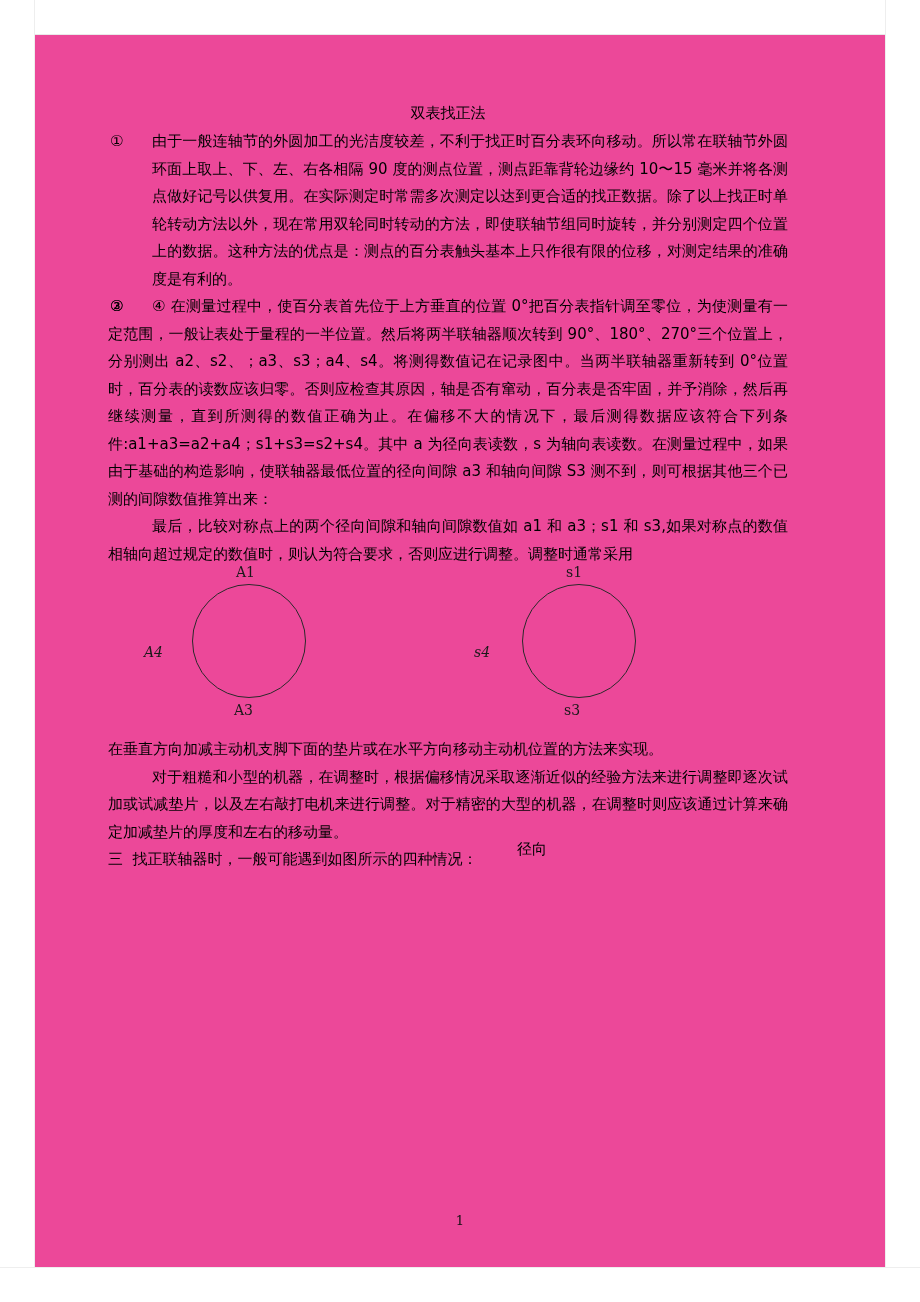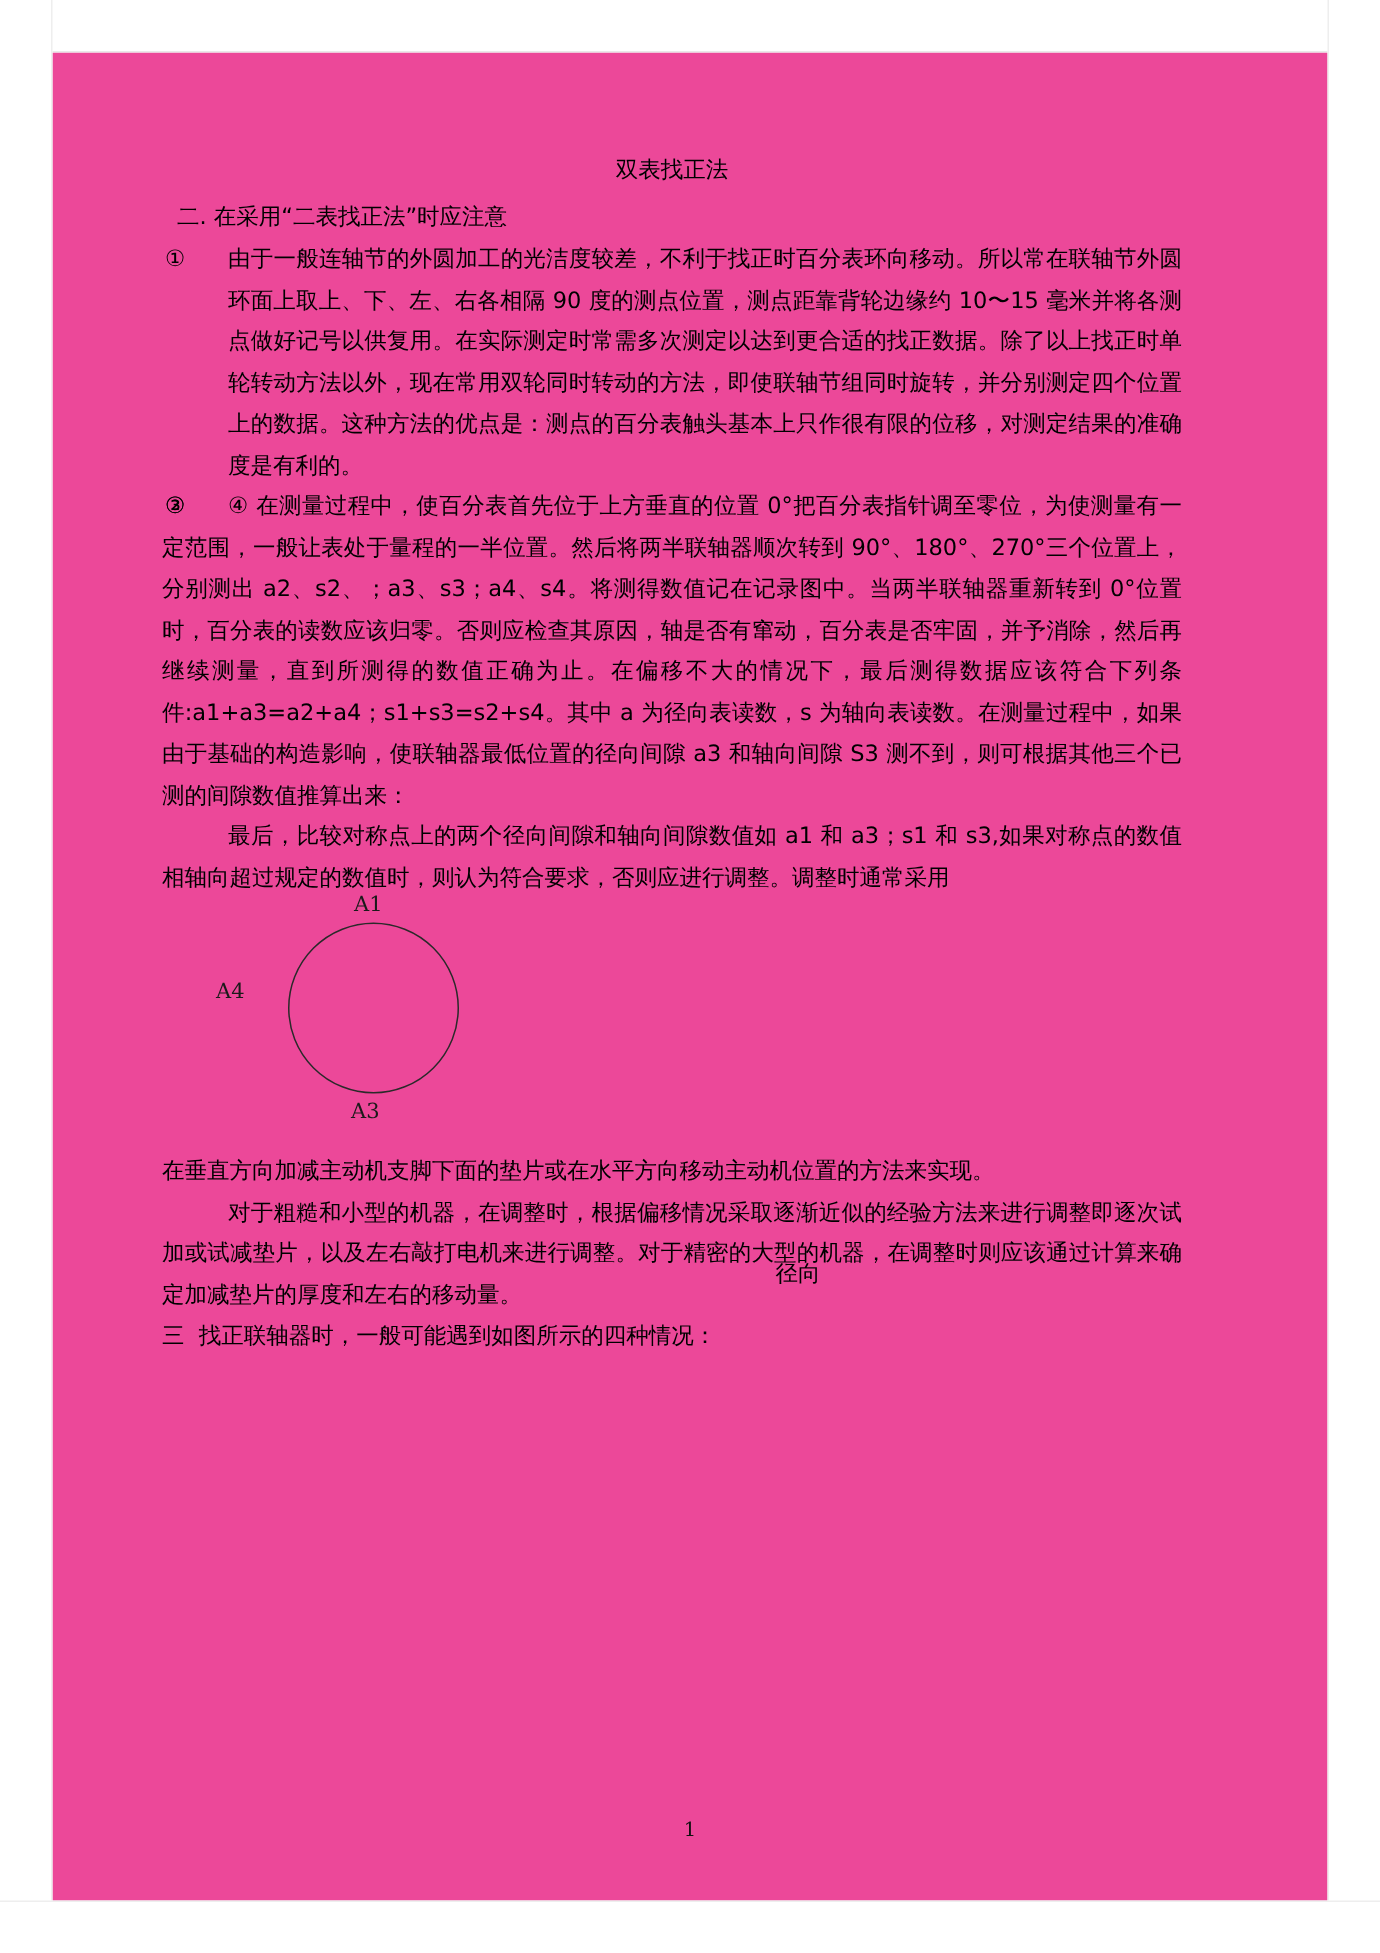--- a/index.html
+++ b/index.html
@@ -158,21 +158,22 @@
     font-size: 14px;
     color: #1a1a1a;
     white-space: nowrap;
   }
   .circle-fig .lbl-top {
     left: 106px;
     top: -4px;
   }
   .circle-fig .lbl-left {
     left: 14px;
-    top: 54px;
+    top: 76px;
+    font-style: italic;
   }
   .circle-fig .lbl-bottom {
     left: 104px;
     top: 134px;
   }
 
   .page-number {
     position: absolute;
     left: 0;
     right: 0;
@@ -191,21 +192,20 @@
   <div class="frame-top"></div>
   <div class="frame-left"></div>
   <div class="frame-right"></div>
   <div class="frame-bottom"></div>
 
   <div id="content">
 
     <div class="doc-title">双表找正法</div>
 
 
-    <div class="section-head">二. 在采用“二表找正法”时应注意</div>
 
     <div class="numlist">
 
       <div class="numitem">
         <span class="marker">①</span>
         <span>由于一般连轴节的外圆加工的光洁度较差，不利于找正时百分表环向移动。所以常在联轴节外圆环面上取上、下、左、右各相隔 90 度的测点位置，测点距靠背轮边缘约 10〜15 毫米并将各测点做好记号以供复用。在实际测定时常需多次测定以达到更合适的找正数据。除了以上找正时单轮转动方法以外，现在常用双轮同时转动的方法，即使联轴节组同时旋转，并分别测定四个位置上的数据。这种方法的优点是：测点的百分表触头基本上只作很有限的位移，对测定结果的准确度是有利的。</span>
       </div>
 
       <div class="numitem">
         <span class="marker">②</span>
@@ -227,20 +227,26 @@
 
     <div class="diagram-block">
 
       <div class="circle-fig" style="left:22px; top:0;text-align:center;">
         <div class="lbl lbl-top">A1</div>
         <div class="lbl lbl-left">A4</div>
         <div class="ring"></div>
         <div class="lbl lbl-bottom">A3</div>
       </div>
 
+      <div class="circle-fig" style="left:352px; top:0;">
+        <div class="lbl lbl-top">s1</div>
+        <div class="lbl lbl-left">s4</div>
+        <div class="ring"></div>
+        <div class="lbl lbl-bottom">s3</div>
+      </div>
 
     </div>
 
     <p class="para">在垂直方向加减主动机支脚下面的垫片或在水平方向移动主动机位置的方法来实现。</p>
 
     <p class="para para-indent2">对于粗糙和小型的机器，在调整时，根据偏移情况采取逐渐近似的经验方法来进行调整即逐次试加或试减垫片，以及左右敲打电机来进行调整。对于精密的大型的机器，在调整时则应该通过计算来确定加减垫片的厚度和左右的移动量。</p>
 
     <p class="para">
       <span>三</span><span>&nbsp; </span><span>找正联轴器时，一般可能遇到如图所示的四种情况：</span>
     </p>

